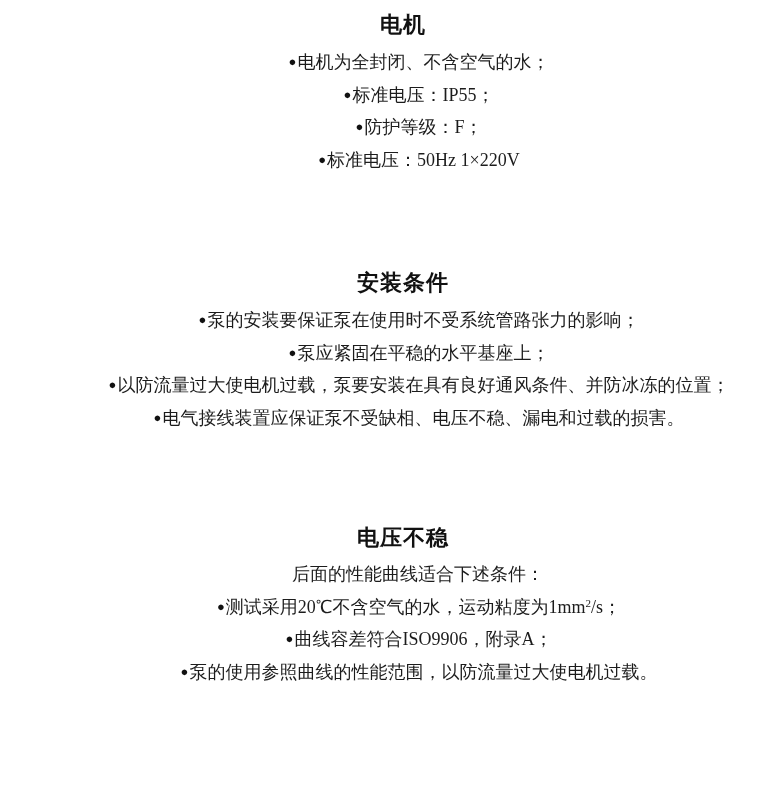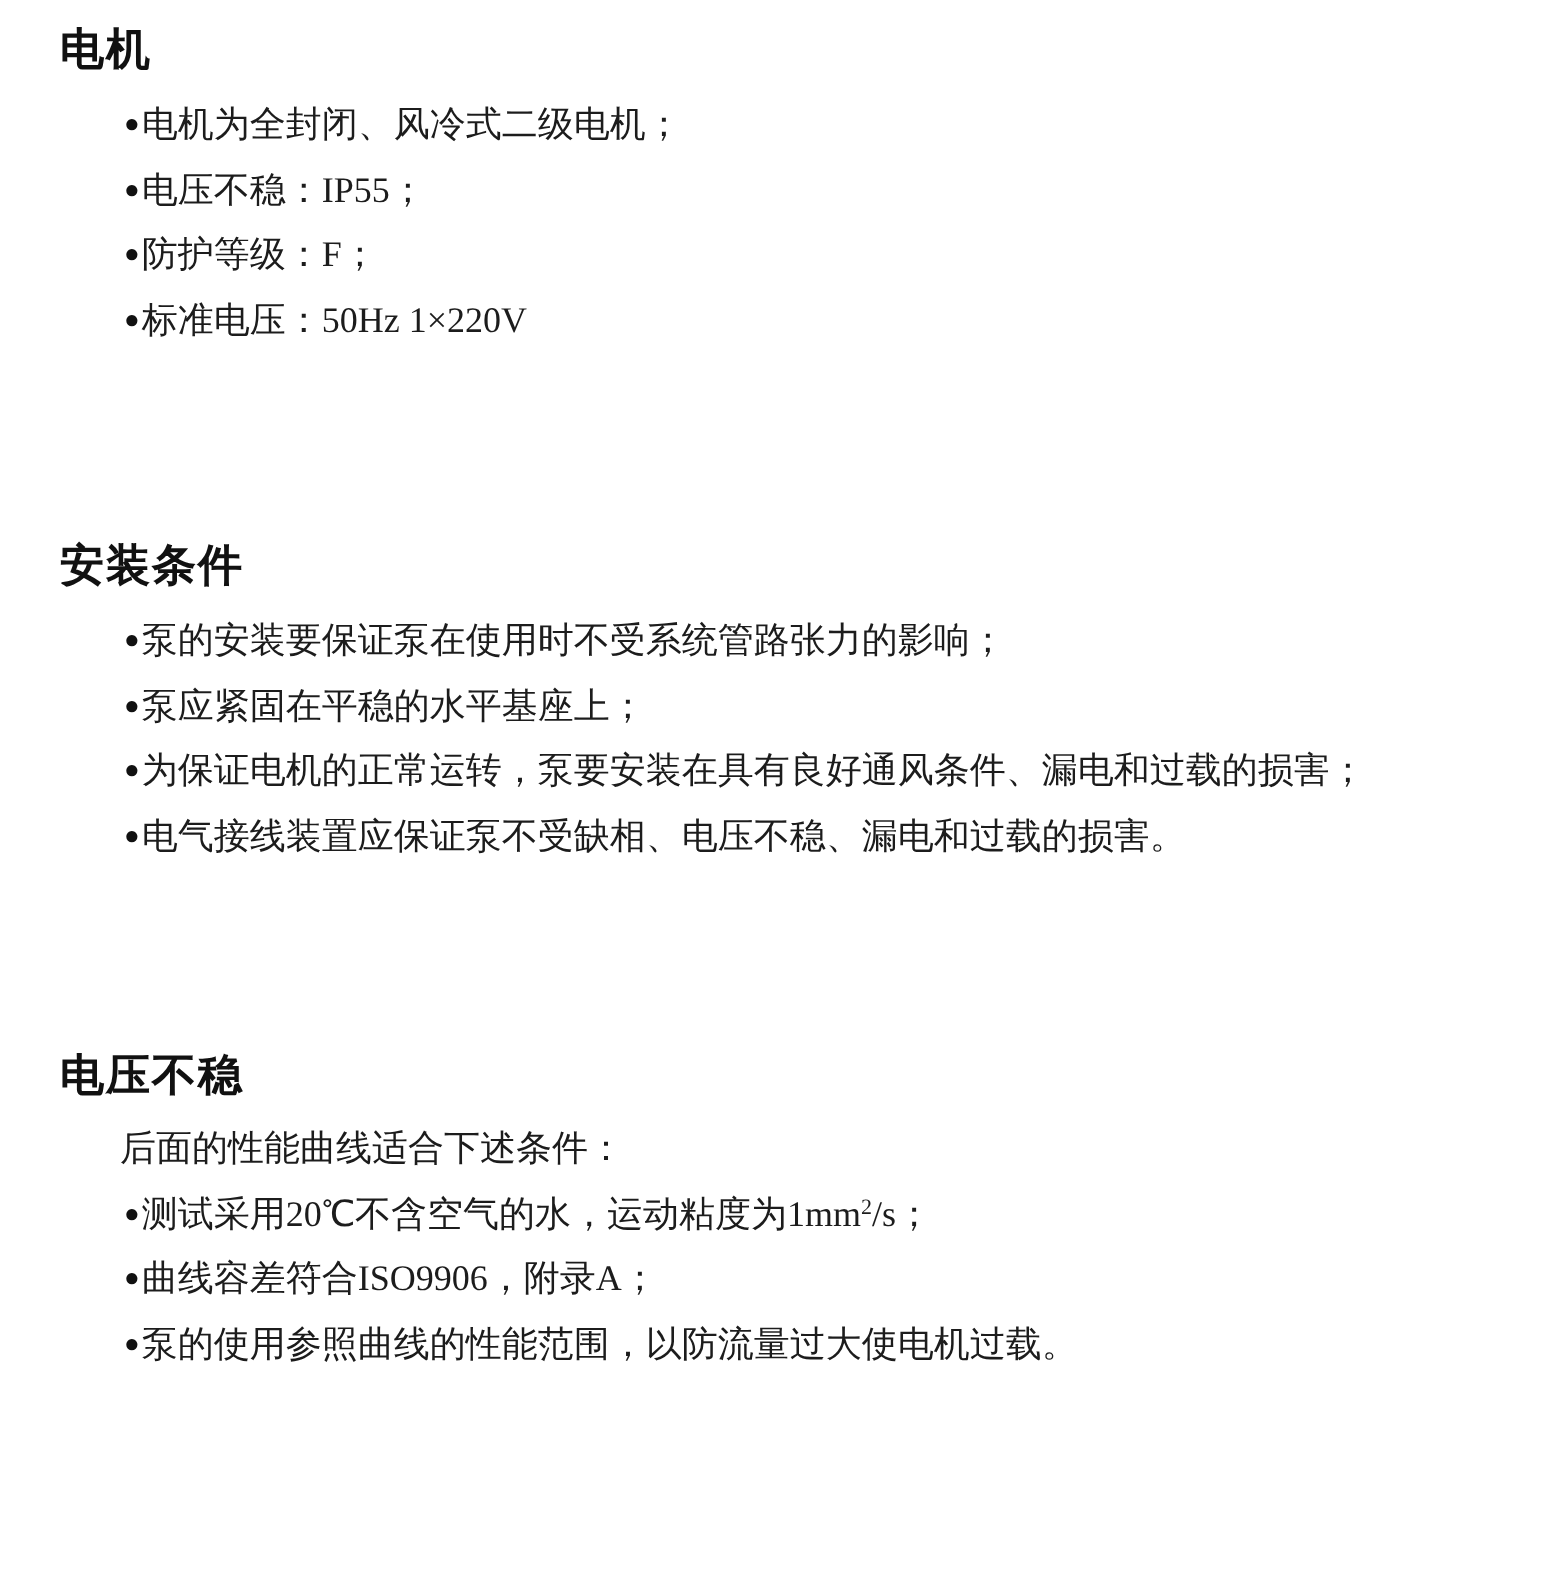--- a/index.html
+++ b/index.html
@@ -9,20 +9,21 @@
   }
   body {
     width: 780px;
     height: 788px;
     overflow: hidden;
     font-family: "Liberation Serif", serif;
     color: #1c1c1c;
   }
   .page {
     padding: 12px 4px 0 30px;
+    text-align: center;
   }
   .section-title {
     font-family: "Liberation Sans", sans-serif;
     font-size: 22px;
     line-height: 26px;
     font-weight: bold;
     margin: 0;
     letter-spacing: 1px;
     color: #111111;
   }
@@ -56,33 +57,33 @@
   .sec-3 { margin-top: 91px; }
 </style>
 </head>
 <body>
 
 <div class="page">
 
   <div class="section sec-1">
     <h2 class="section-title">电机</h2>
     <div class="section-body">
-      <div class="line"><span class="dot">●</span><span>电机为全封闭、风冷式二级电机；</span></div>
-      <div class="line"><span class="dot">●</span><span>电压不稳：IP55；</span></div>
+      <div class="line"><span class="dot">●</span><span>电机为全封闭、不含空气的水；</span></div>
+      <div class="line"><span class="dot">●</span><span>标准电压：IP55；</span></div>
       <div class="line"><span class="dot">●</span><span>防护等级：F；</span></div>
       <div class="line"><span class="dot">●</span><span>标准电压：50Hz 1×220V</span></div>
     </div>
   </div>
 
   <div class="section sec-2">
     <h2 class="section-title">安装条件</h2>
     <div class="section-body">
       <div class="line"><span class="dot">●</span><span>泵的安装要保证泵在使用时不受系统管路张力的影响；</span></div>
       <div class="line"><span class="dot">●</span><span>泵应紧固在平稳的水平基座上；</span></div>
-      <div class="line"><span class="dot">●</span><span>为保证电机的正常运转，泵要安装在具有良好通风条件、漏电和过载的损害；</span></div>
+      <div class="line"><span class="dot">●</span><span>以防流量过大使电机过载，泵要安装在具有良好通风条件、并防冰冻的位置；</span></div>
       <div class="line"><span class="dot">●</span><span>电气接线装置应保证泵不受缺相、电压不稳、漏电和过载的损害。</span></div>
     </div>
   </div>
 
   <div class="section sec-3">
     <h2 class="section-title">电压不稳</h2>
     <div class="section-body">
       <div class="line intro-line">后面的性能曲线适合下述条件：</div>
       <div class="line"><span class="dot">●</span><span>测试采用20℃不含空气的水，运动粘度为1mm</span><sup>2</sup><span>/s；</span></div>
       <div class="line"><span class="dot">●</span><span>曲线容差符合ISO9906，附录A；</span></div>

